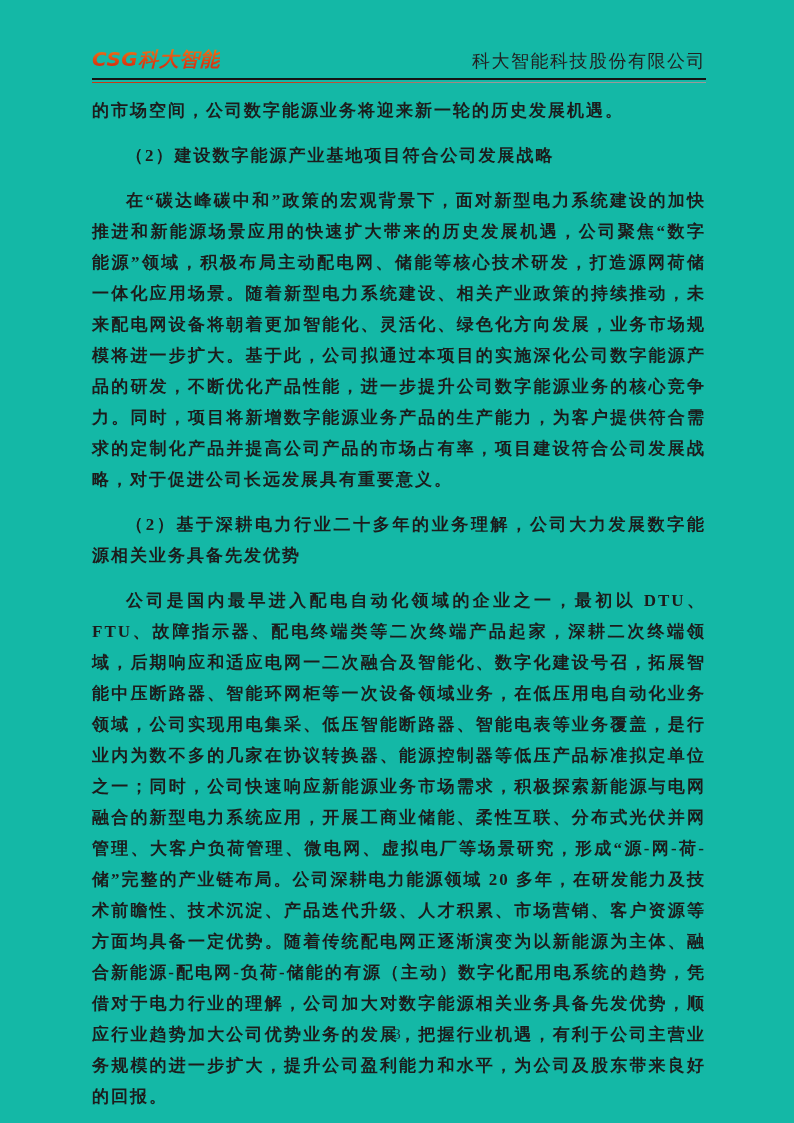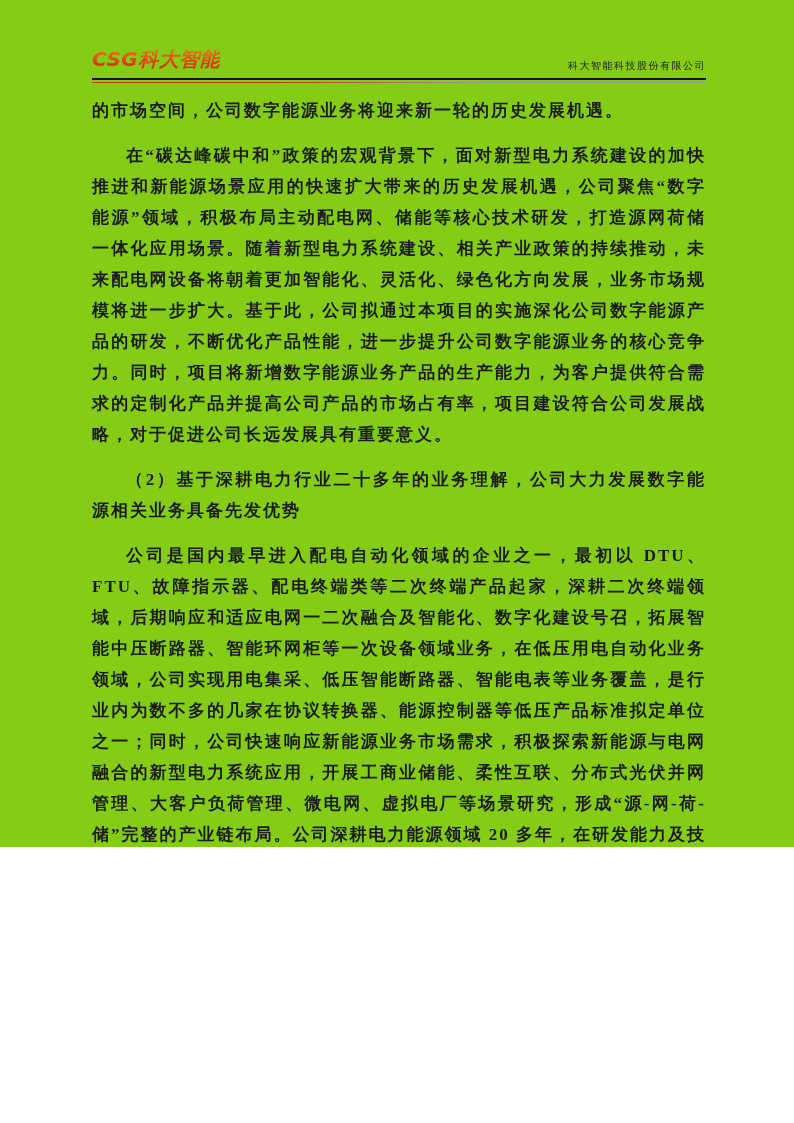--- a/index.html
+++ b/index.html
@@ -3,22 +3,22 @@
 <meta charset="utf-8">
 <style>
   html, body {
     margin: 0;
     padding: 0;
     background: #ffffff;
   }
   .page {
     position: relative;
     width: 794px;
-    height: 847px;
-    background: #84cc16;
+    height: 1123px;
+    background: #14b8a6;
     overflow: hidden;
     font-family: "Liberation Serif", "DejaVu Serif", serif;
     color: #1c1c1c;
   }
   
   .header {
     position: absolute;
     top: 46px;
     left: 92px;
     width: 614px;
@@ -36,21 +36,21 @@
     font-size: 20px;
     letter-spacing: 0.5px;
     background: linear-gradient(180deg, #f0831c 0%, #d93510 70%);
     -webkit-background-clip: text;
     background-clip: text;
     -webkit-text-fill-color: transparent;
     color: #d93510;
     white-space: nowrap;
   }
   .company-name {
-    font-size: 10px;
+    font-size: 18px;
     letter-spacing: 1.5px;
     color: #222222;
     white-space: nowrap;
   }
   .rule-thick {
     height: 0;
     border-top: 2.5px solid #141414;
   }
   .rule-thin {
     height: 1.5px;
@@ -98,20 +98,21 @@
     <div class="header-row">
       <span class="logo">CSG科大智能</span>
       <span class="company-name">科大智能科技股份有限公司</span>
     </div>
     <div class="rule-thick"></div>
     <div class="rule-thin"></div>
   </div>
 
   <div class="content">
     <p class="continuation">的市场空间，公司数字能源业务将迎来新一轮的历史发展机遇。</p>
+    <p>（2）建设数字能源产业基地项目符合公司发展战略</p>
     <p>在“碳达峰碳中和”政策的宏观背景下，面对新型电力系统建设的加快推进和新能源场景应用的快速扩大带来的历史发展机遇，公司聚焦“数字能源”领域，积极布局主动配电网、储能等核心技术研发，打造源网荷储一体化应用场景。随着新型电力系统建设、相关产业政策的持续推动，未来配电网设备将朝着更加智能化、灵活化、绿色化方向发展，业务市场规模将进一步扩大。基于此，公司拟通过本项目的实施深化公司数字能源产品的研发，不断优化产品性能，进一步提升公司数字能源业务的核心竞争力。同时，项目将新增数字能源业务产品的生产能力，为客户提供符合需求的定制化产品并提高公司产品的市场占有率，项目建设符合公司发展战略，对于促进公司长远发展具有重要意义。</p>
     <p>（2）基于深耕电力行业二十多年的业务理解，公司大力发展数字能源相关业务具备先发优势</p>
     <p>公司是国内最早进入配电自动化领域的企业之一，最初以 DTU、FTU、故障指示器、配电终端类等二次终端产品起家，深耕二次终端领域，后期响应和适应电网一二次融合及智能化、数字化建设号召，拓展智能中压断路器、智能环网柜等一次设备领域业务，在低压用电自动化业务领域，公司实现用电集采、低压智能断路器、智能电表等业务覆盖，是行业内为数不多的几家在协议转换器、能源控制器等低压产品标准拟定单位之一；同时，公司快速响应新能源业务市场需求，积极探索新能源与电网融合的新型电力系统应用，开展工商业储能、柔性互联、分布式光伏并网管理、大客户负荷管理、微电网、虚拟电厂等场景研究，形成“源-网-荷-储”完整的产业链布局。公司深耕电力能源领域 20 多年，在研发能力及技术前瞻性、技术沉淀、产品迭代升级、人才积累、市场营销、客户资源等方面均具备一定优势。随着传统配电网正逐渐演变为以新能源为主体、融合新能源-配电网-负荷-储能的有源（主动）数字化配用电系统的趋势，凭借对于电力行业的理解，公司加大对数字能源相关业务具备先发优势，顺应行业趋势加大公司优势业务的发展，把握行业机遇，有利于公司主营业务规模的进一步扩大，提升公司盈利能力和水平，为公司及股东带来良好的回报。</p>
   </div>
 
   <div class="page-number">3</div>
 
 </div>
 
 </body></html>

